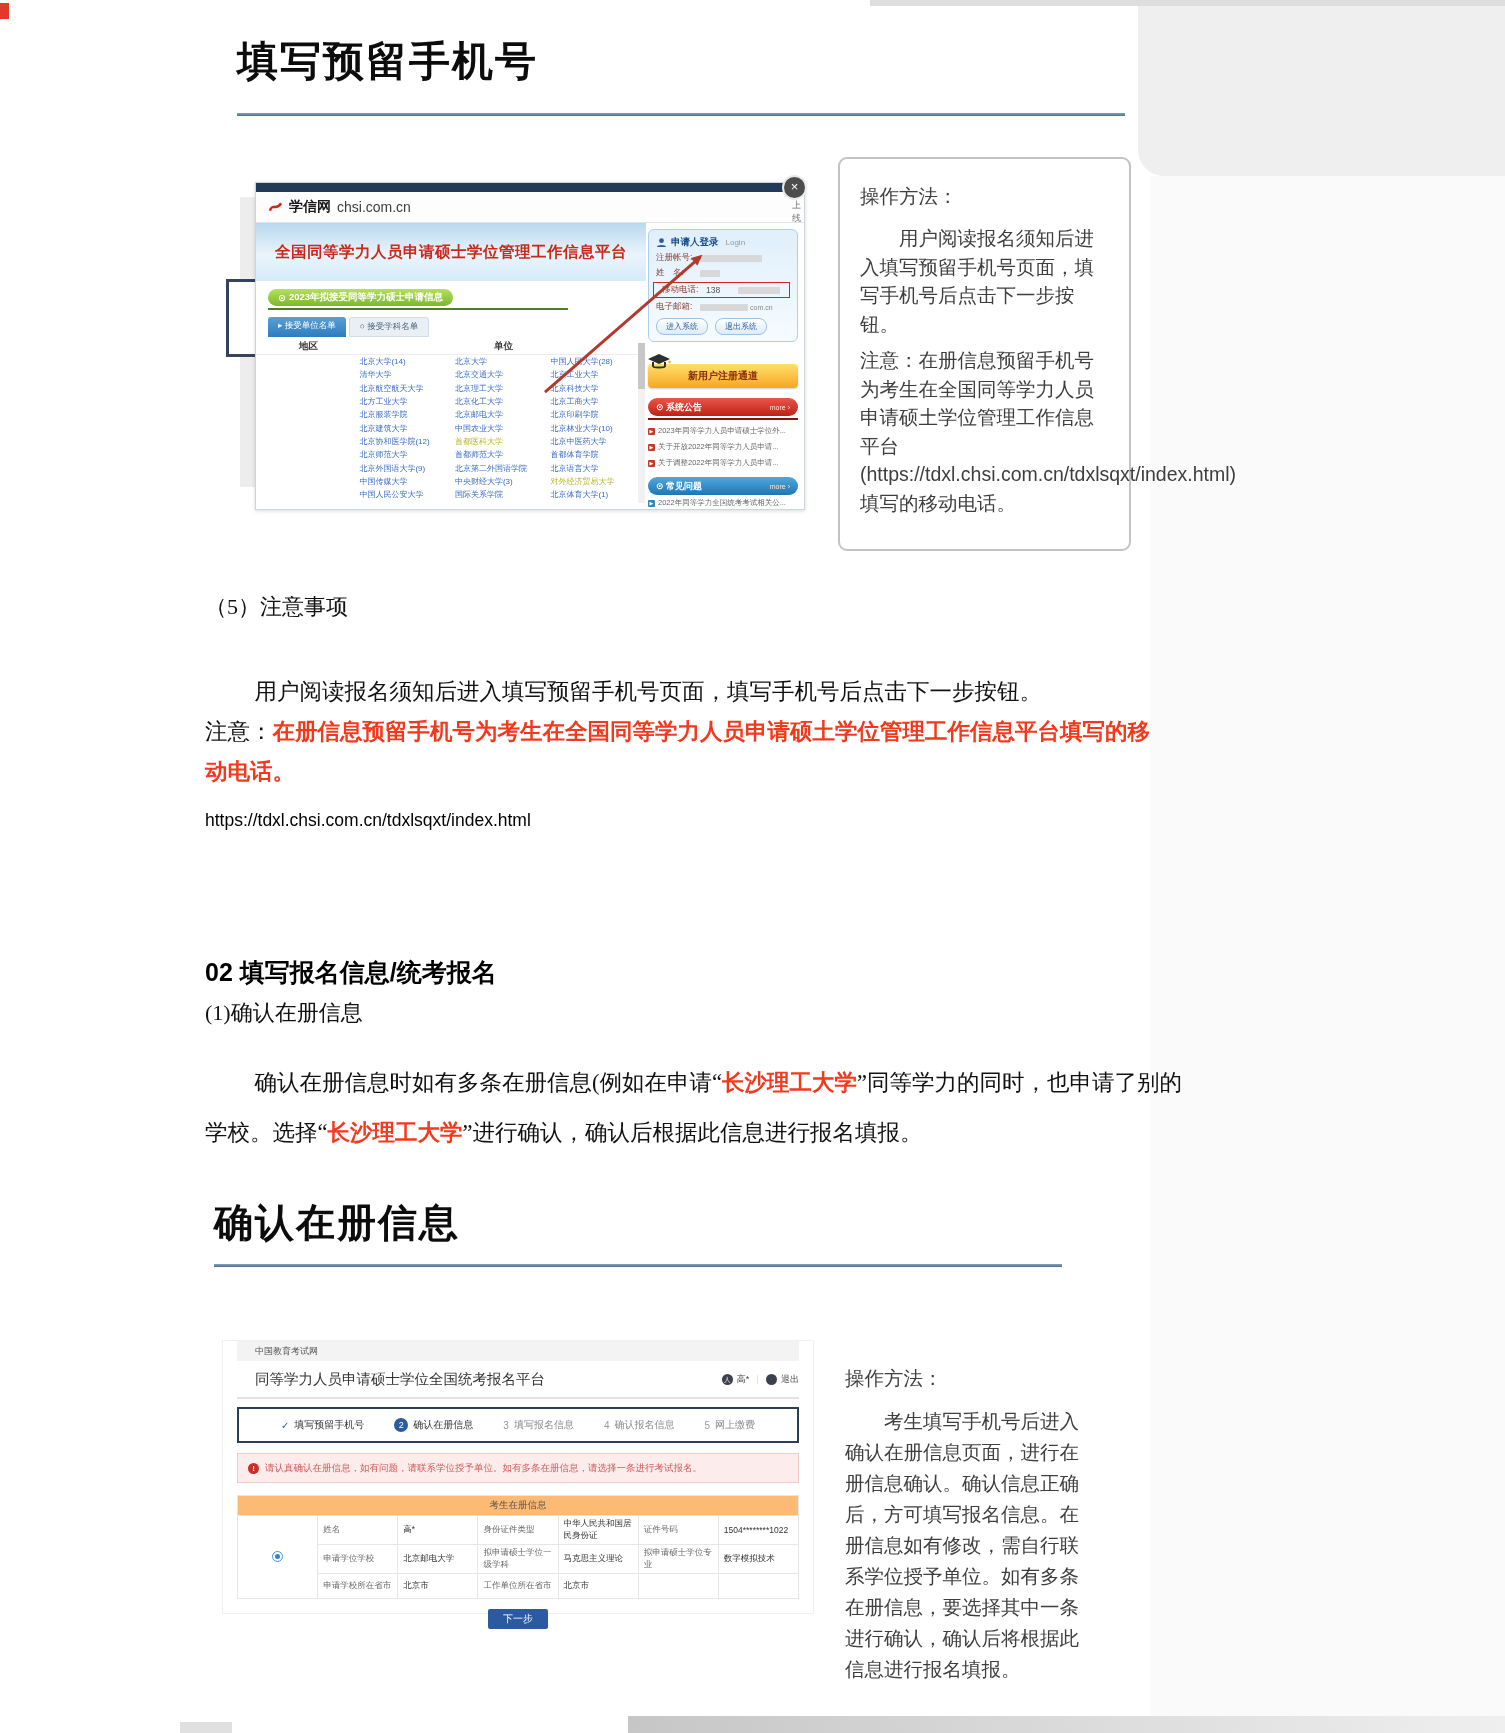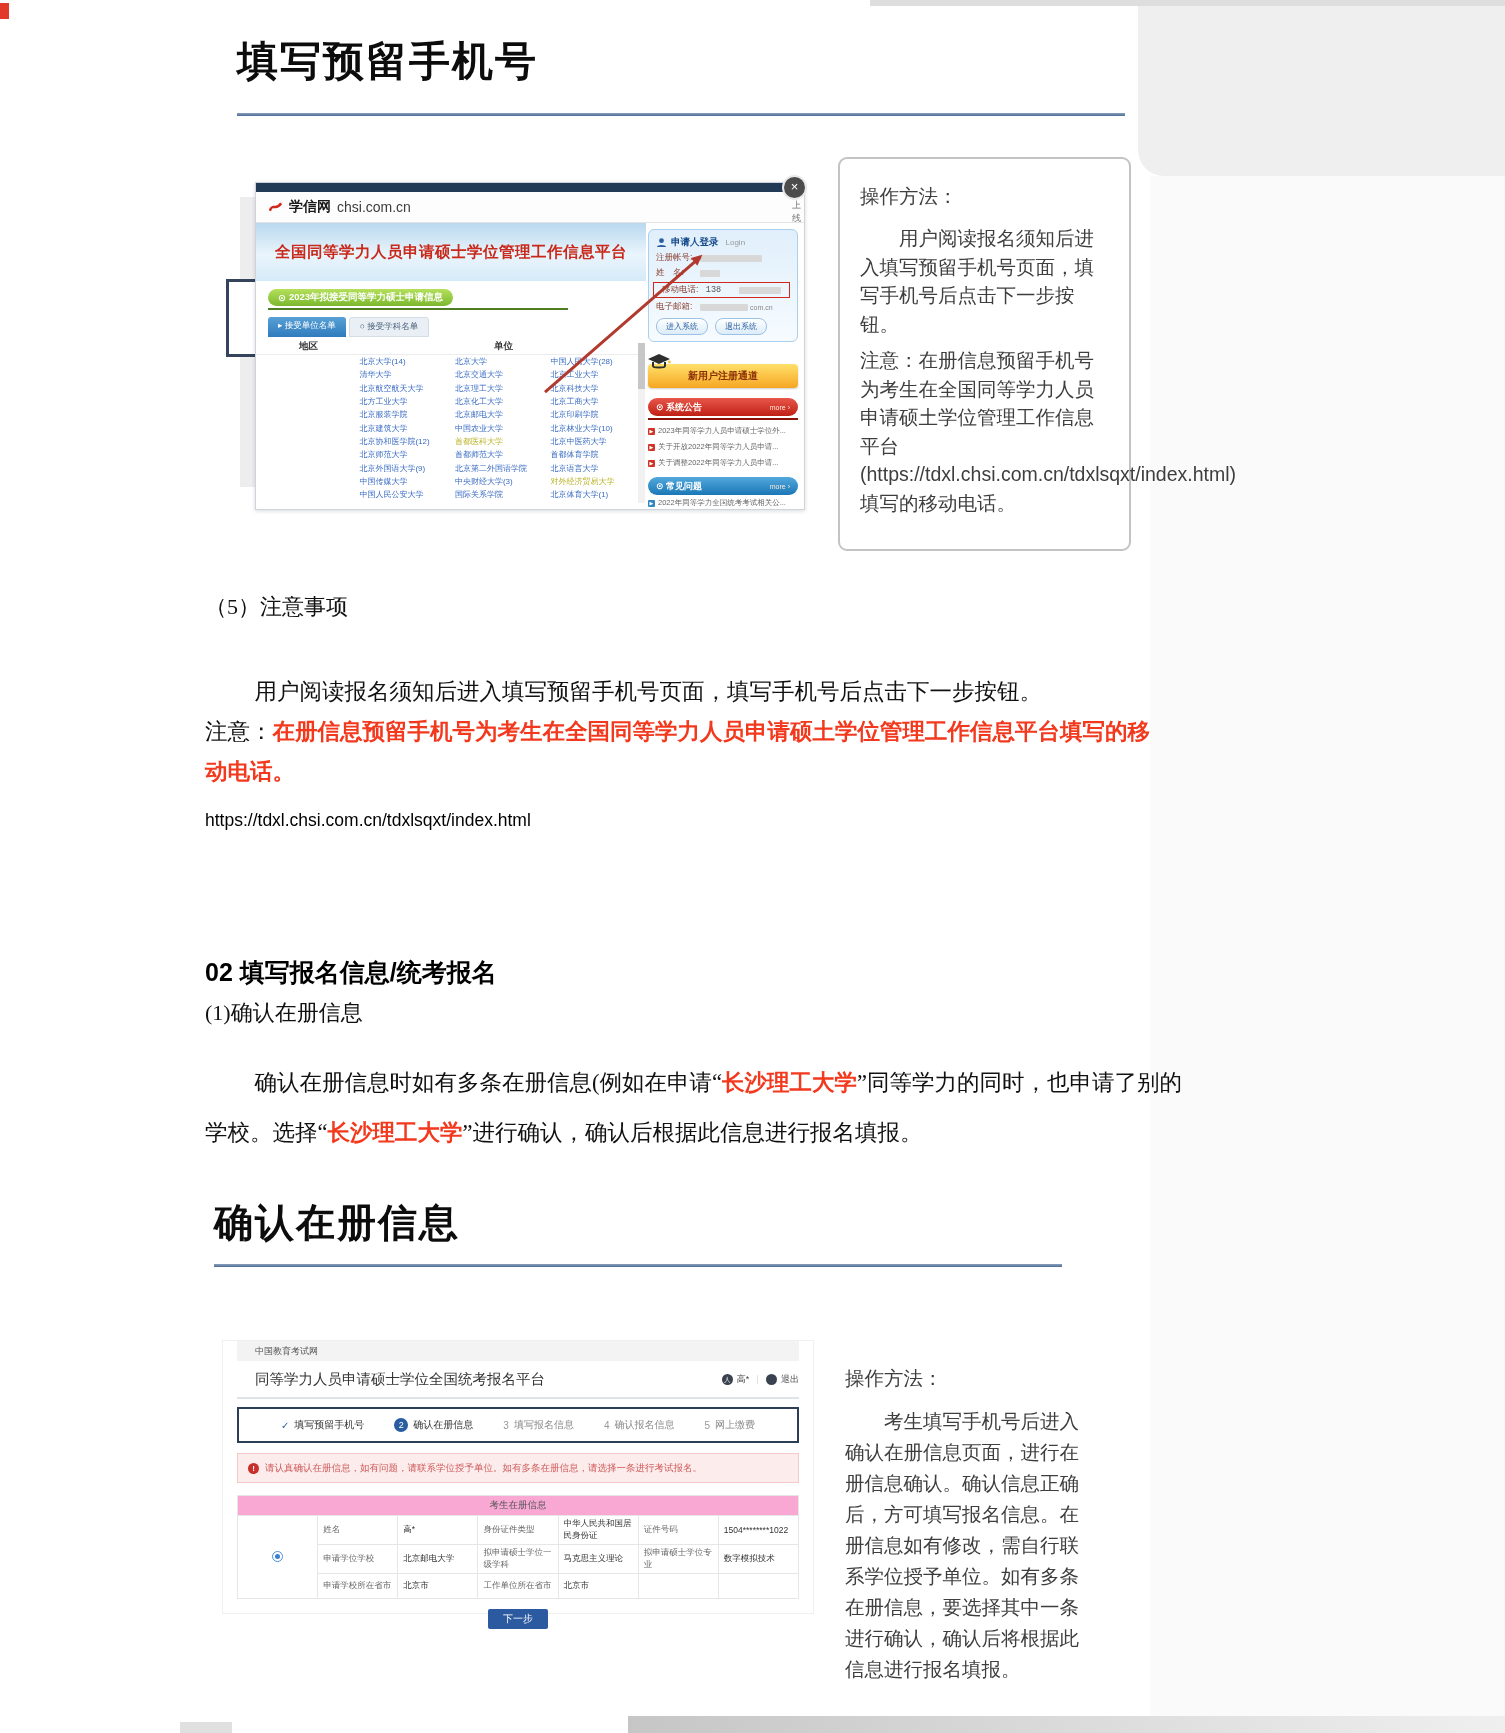--- a/index.html
+++ b/index.html
@@ -67,21 +67,21 @@
   .scroll-thumb{width:7px;height:46px;background:#c7c7c7;}
   .bpane-right{width:158px;padding:6px 6px 0 2px;box-sizing:border-box;position:relative;}
   .login-box{background:linear-gradient(#e0effb,#f6fbff);border:1px solid #abcfee;border-radius:6px;padding:6px 7px;font-size:8.5px;}
   .login-head{display:flex;align-items:center;gap:4px;margin-bottom:3px;}
   .login-title{font-weight:bold;color:#14498a;font-size:9.5px;}
   .login-en{color:#999;font-size:8px;margin-left:3px;}
   .lrow{display:flex;align-items:center;margin:3px 0;color:#8a4030;}
   .lrow .lbl{width:44px;white-space:nowrap;}
   .mask{display:inline-block;height:7px;border-radius:1px;background:#d8d8d8;}
   .phone-row{border:1.5px solid #d0261b;padding:1px 8px;margin-left:-3px;}
-  .phone-val{color:#555;margin-right:18px;font-family:Liberation Mono, monospace;}
+  .phone-val{color:#555;margin-right:18px;}
   .email-sfx{color:#888;font-size:7px;margin-left:2px;}
   .login-btns{display:flex;gap:7px;margin-top:5px;}
   .sys-btn{font-size:8px;color:#2a5d9f;background:linear-gradient(#feffff,#dcecf8);border:1px solid #9cc2e5;border-radius:8px;padding:2px 9px;white-space:nowrap;cursor:pointer;}
   .reg-btn{position:relative;margin-top:22px;height:24px;border-radius:4px;background:linear-gradient(#ffe06a,#f6a623);
            color:#8a2d05;font-weight:bold;font-size:10px;display:flex;align-items:center;justify-content:center;box-shadow:0 1px 2px rgba(0,0,0,.2);cursor:pointer;}
   .cap-ico{position:absolute;left:-2px;top:-12px;}
   .sec-head{height:18px;border-radius:9px;color:#fff;font-size:9px;font-weight:bold;display:flex;align-items:center;justify-content:space-between;padding:0 8px;}
   .sec-head .more{font-size:7px;color:#ffe9d9;font-weight:normal;cursor:pointer;}
   .sec-announce{margin-top:10px;}
   .sec-announce .sec-head{background:linear-gradient(#e8574a,#c02014);}
@@ -112,21 +112,21 @@
   .s2-steps{margin:8px 14px 0;border:2px solid #2c3e57;height:32px;display:flex;align-items:center;justify-content:center;gap:30px;font-size:10px;color:#333;}
   .step{display:flex;align-items:center;gap:5px;white-space:nowrap;}
   .step .num-done{color:#2a5d9f;font-weight:bold;}
   .step .num-active{width:14px;height:14px;border-radius:50%;background:#2a5d9f;color:#fff;font-size:9px;line-height:14px;text-align:center;}
   .step.todo{color:#8a8a8a;}
   .step .num-todo{color:#999;}
   .s2-warn{margin:10px 14px 0;height:28px;background:#fcecec;border:1px solid #f3caca;display:flex;align-items:center;gap:6px;padding:0 10px;font-size:9.5px;color:#cf5959;}
   .warn-ico{flex:0 0 auto;width:11px;height:11px;border-radius:50%;background:#c9302c;color:#fff;font-size:8px;font-weight:bold;line-height:11px;text-align:center;}
   .s2-table{margin:12px 14px 0;border-collapse:collapse;width:calc(100% - 28px);font-size:8.5px;color:#444;table-layout:fixed;}
   .s2-table td{border:1px solid #e6e6e6;padding:2px 5px;height:25px;box-sizing:border-box;}
-  .s2-table .cap{background:#f9a8d4;text-align:center;height:20px;font-size:9.5px;color:#555;}
+  .s2-table .cap{background:#fdba74;text-align:center;height:20px;font-size:9.5px;color:#555;}
   .s2-table .lbl{text-align:left;color:#666;}
   .s2-table .val{text-align:left;color:#333;}
   .radio-cell{width:24px;text-align:center;}
   .radio{display:inline-block;width:9px;height:9px;border-radius:50%;border:1.5px solid #4a90d9;position:relative;cursor:pointer;}
   .radio::after{content:'';position:absolute;left:2px;top:2px;width:5px;height:5px;border-radius:50%;background:#3a7fd0;}
   .s2-next{display:block;margin:10px auto 0;width:60px;height:20px;background:#2c5aa0;color:#fff;font-size:10px;border:none;border-radius:2px;cursor:pointer;}
 
   
   .notebox2{position:absolute;left:845px;top:1365px;width:253px;color:#3e3e3e;}
   .notebox2 .nb-p{line-height:31px;}

